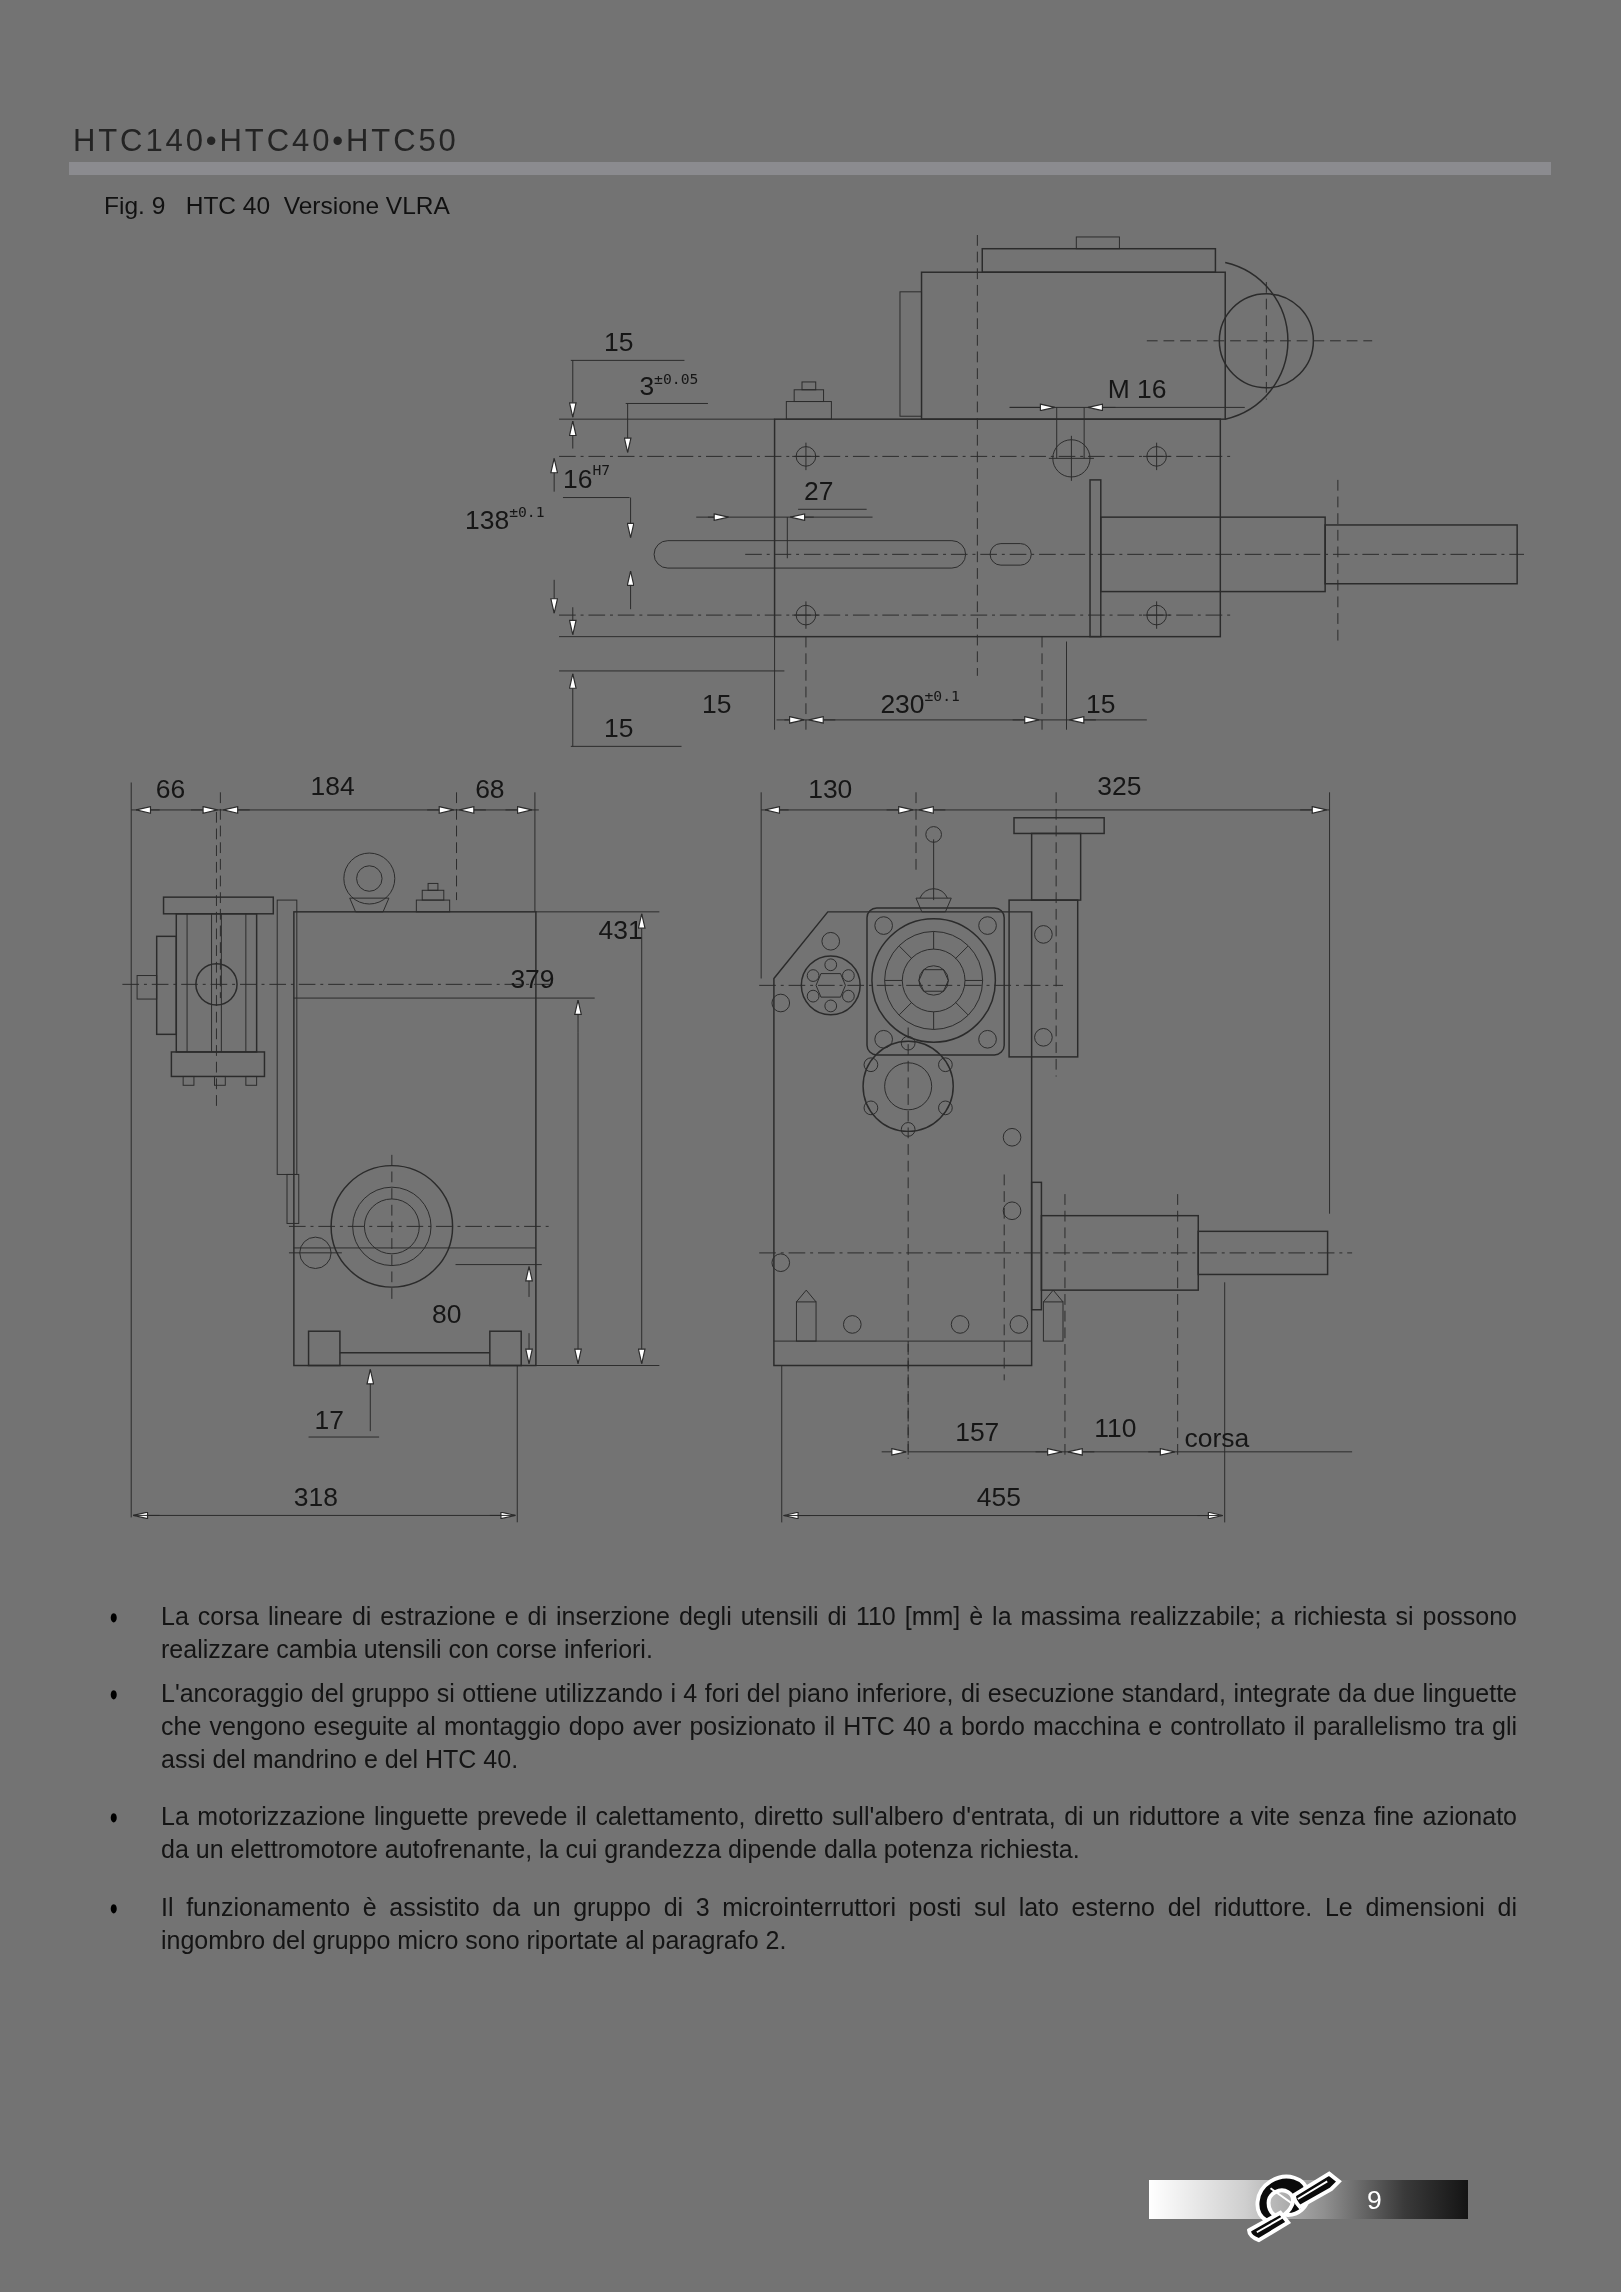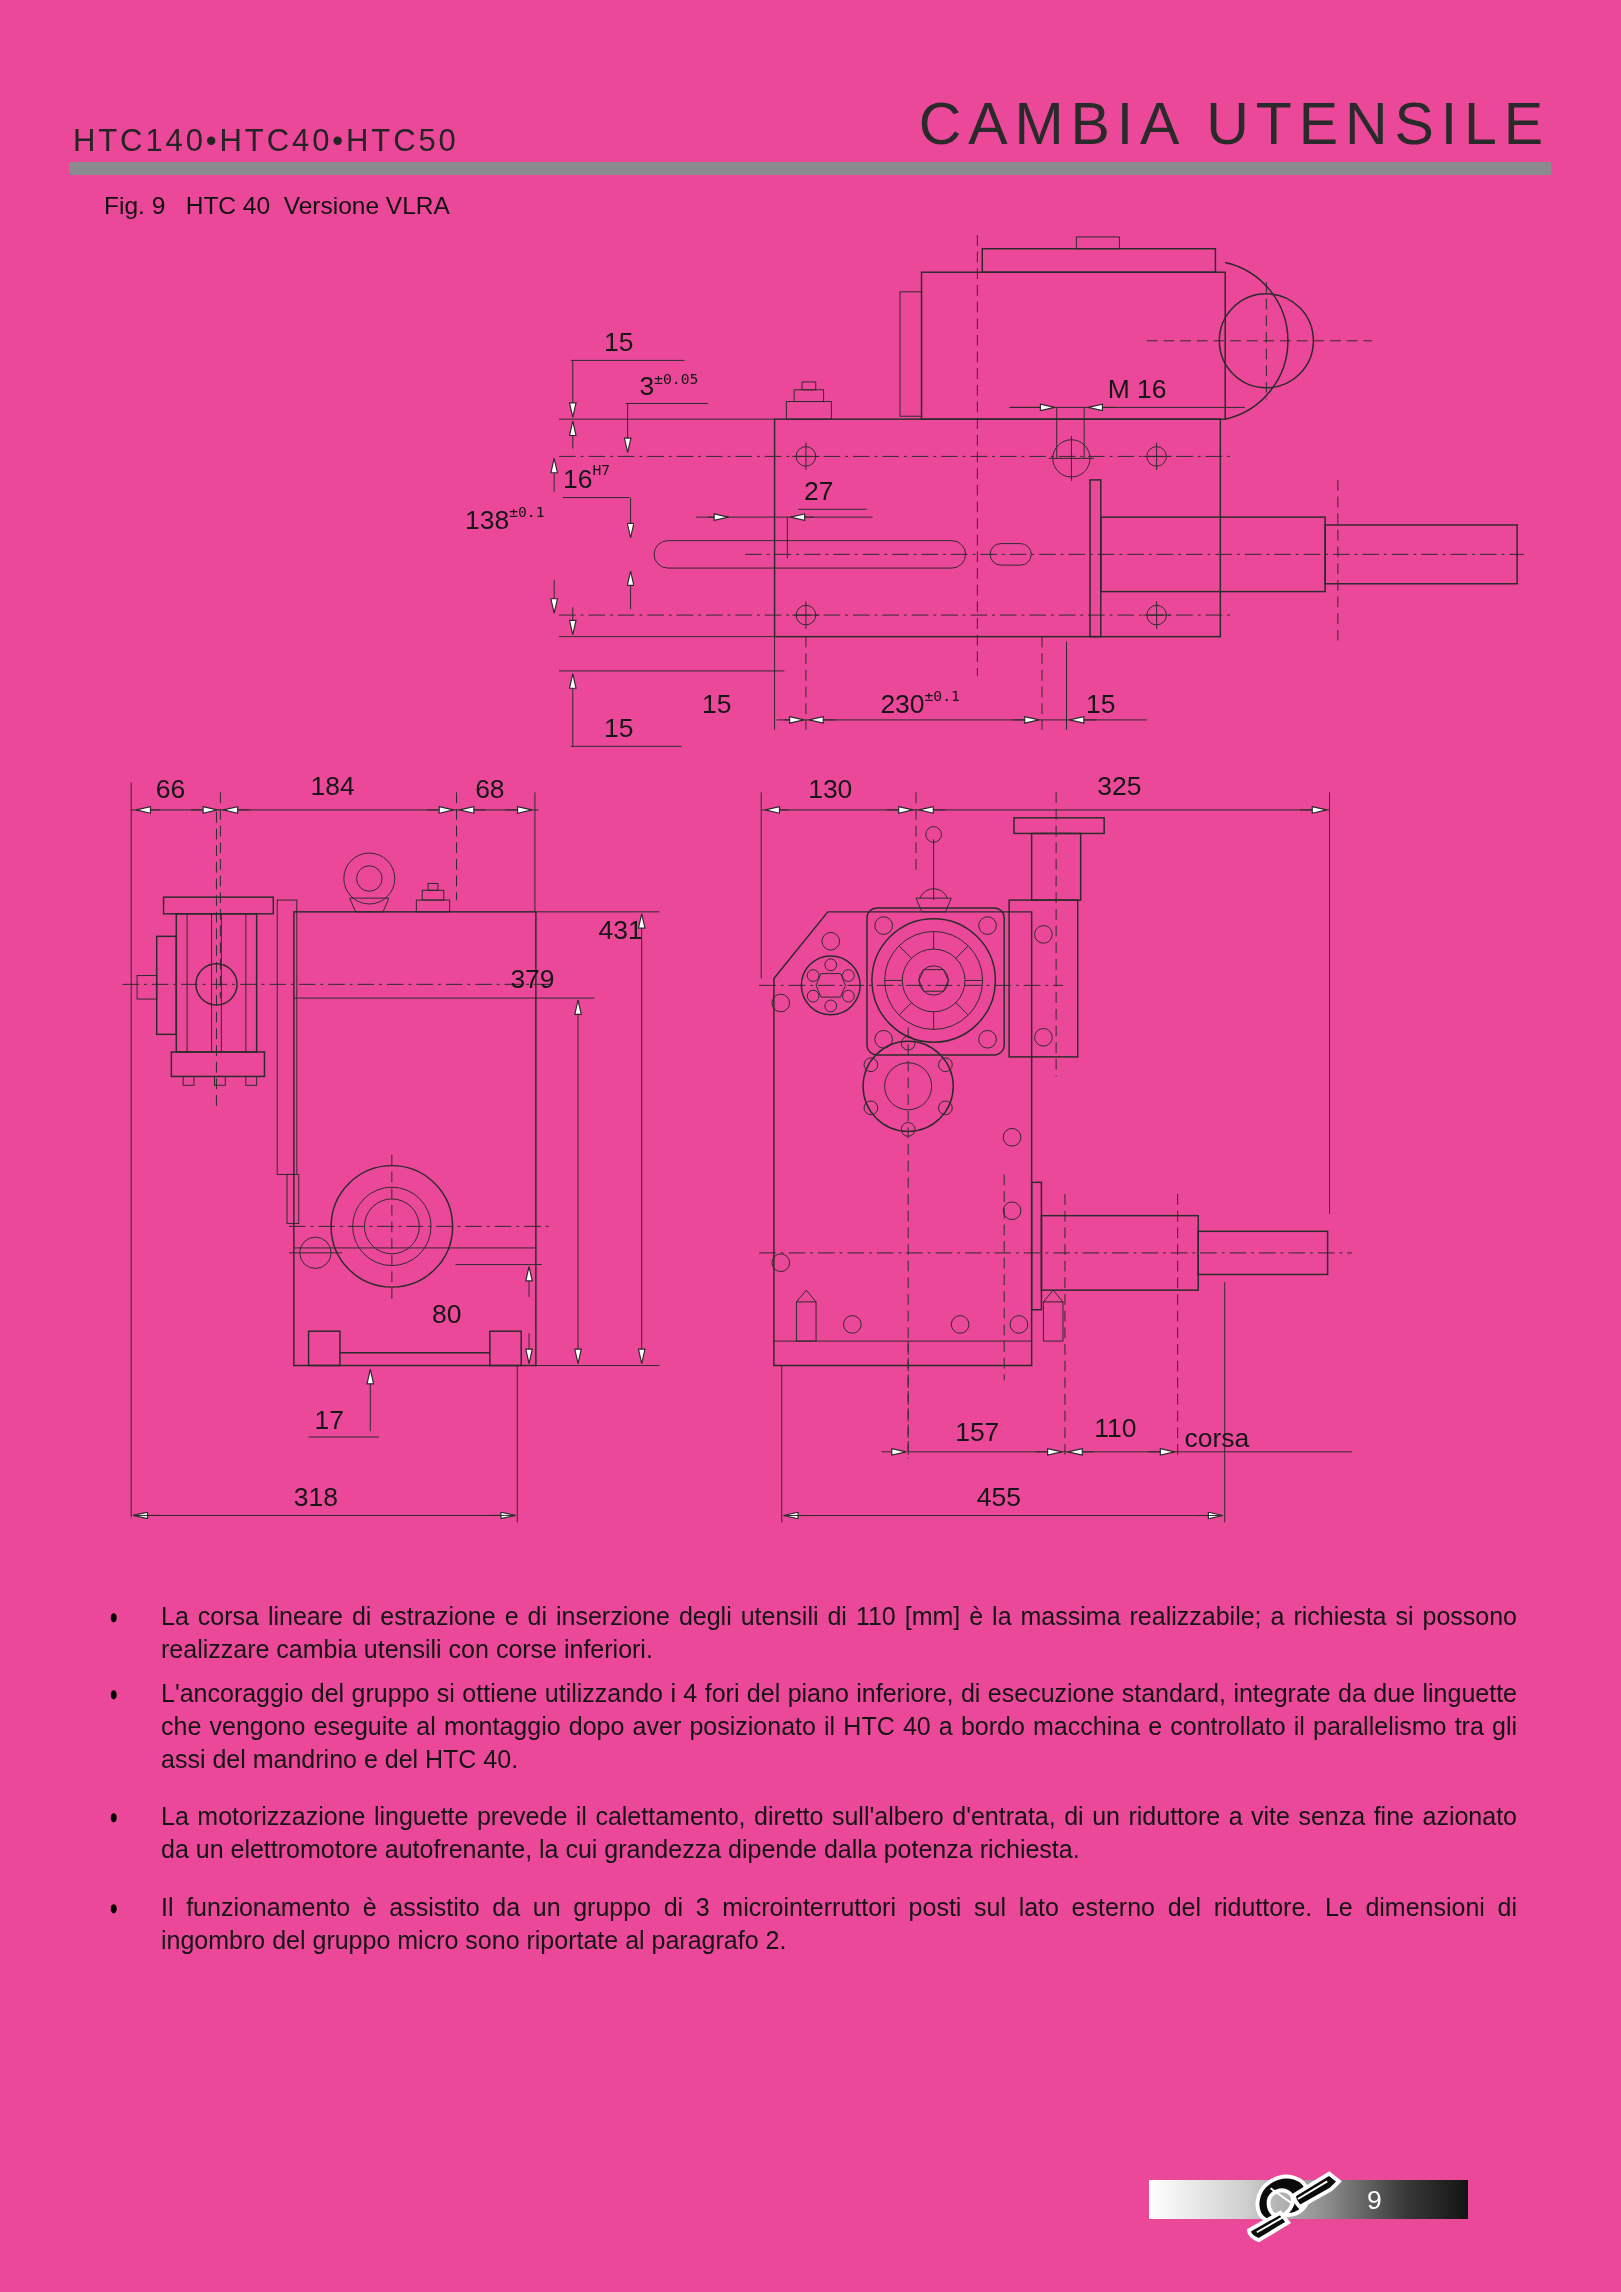--- a/index.html
+++ b/index.html
@@ -1,16 +1,16 @@
 <!DOCTYPE html>
 <html><head>
 <meta charset="utf-8">
 <style>
   html,body{margin:0;padding:0;background:#fff;}
-  .page{position:relative;width:1621px;height:2293px;background:#ec4899;overflow:hidden;
+  .page{position:relative;width:1621px;height:2293px;background:#737373;overflow:hidden;
         font-family:"Liberation Sans",sans-serif;color:#1c1c1c;}
   
   .hdr-models{position:absolute;left:73px;top:123px;font-size:31px;letter-spacing:2.9px;
         color:#242424;font-weight:400;}
   .hdr-title{position:absolute;right:71px;top:90px;font-size:59px;letter-spacing:6.9px;
         color:#2a2a2a;font-weight:400;}
   .hdr-bar{position:absolute;left:69px;top:162px;width:1482px;height:12.7px;background:#8b8b8f;}
   .fig-caption{position:absolute;left:104px;top:192px;font-size:24.5px;color:#111;white-space:pre;}
   
   svg text{font-family:"Liberation Sans",sans-serif;fill:#161616;}
@@ -39,21 +39,20 @@
 
   <svg width="0" height="0" style="position:absolute">
     <defs>
       <marker id="arr" viewBox="0 0 12 6" refX="11.5" refY="3" markerWidth="17" markerHeight="8" orient="auto-start-reverse">
         <path d="M0.5 0.5 L11.5 3 L0.5 5.5 Z" fill="#ffffff" stroke="#2b2b2b" stroke-width="0.9"></path>
       </marker>
     </defs>
   </svg>
 
   <div class="hdr-models">HTC140•HTC40•HTC50</div>
-  <div class="hdr-title">CAMBIA UTENSILE</div>
   <div class="hdr-bar"></div>
   <div class="fig-caption">Fig. 9   HTC 40  Versione VLRA</div>
 
   <svg style="position:absolute;left:461px;top:235px" width="1068" height="529" viewBox="0 0 1090 540">
 
     <rect class="ln" x="320" y="188" width="455" height="222"></rect>
 
     <g class="lt">
       <circle cx="352" cy="226" r="10"></circle>
         <circle cx="352" cy="388" r="10"></circle>

